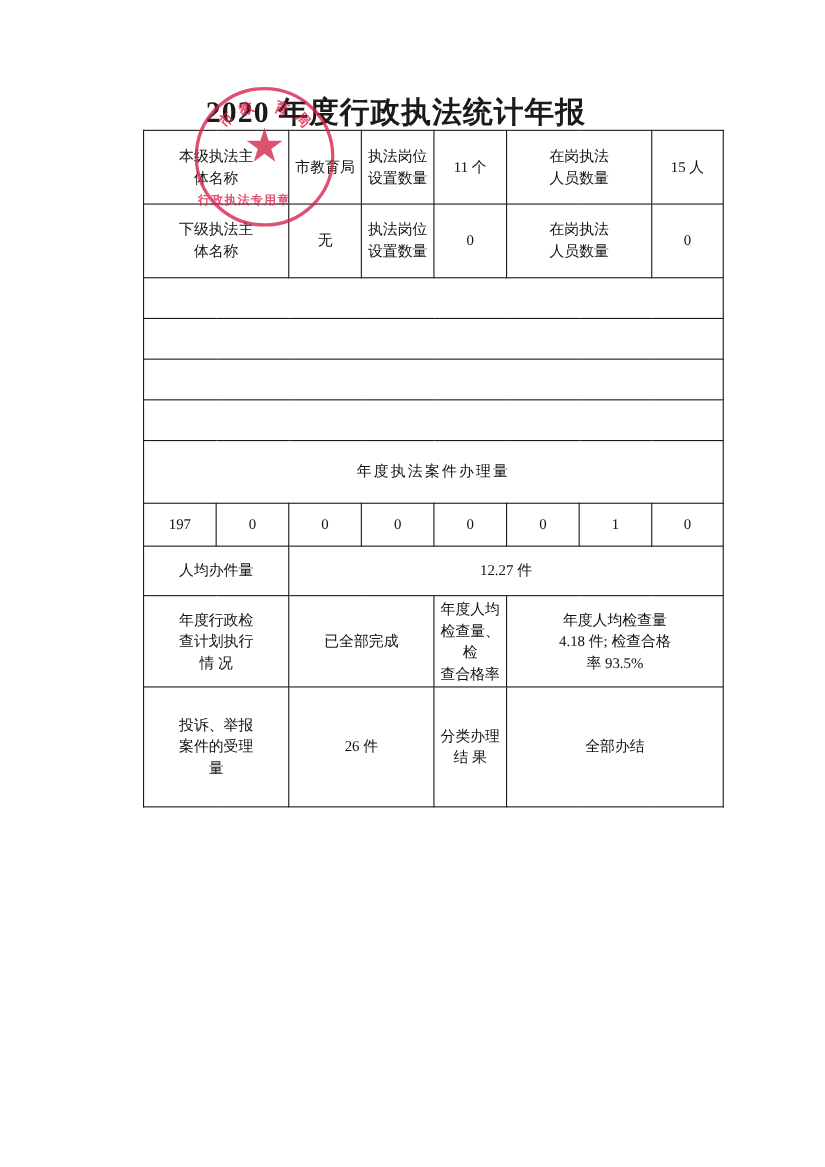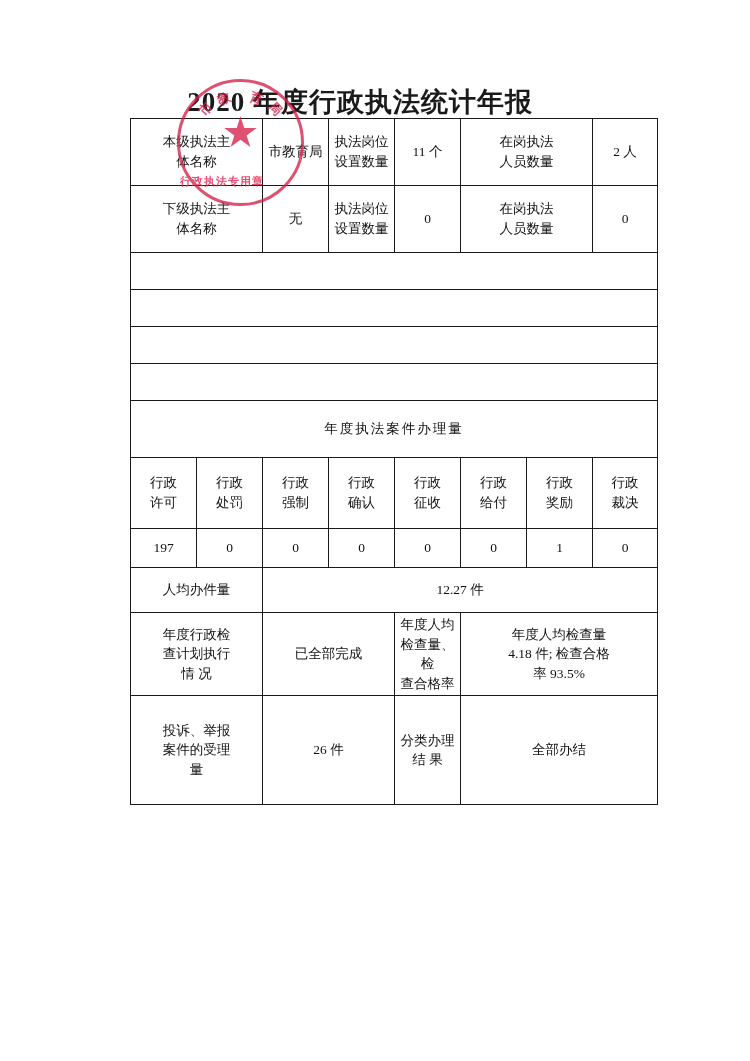--- a/index.html
+++ b/index.html
@@ -175,21 +175,21 @@
       <col style="width:65px">
     </colgroup>
     <tbody>
 
       <tr>
         <td class="lbl h-big" colspan="2">本级执法主<br>体名称</td>
         <td class="h-big">市教育局</td>
         <td class="h-big">执法岗位<br>设置数量</td>
         <td class="h-big">11 个</td>
         <td class="h-big" colspan="2">在岗执法<br>人员数量</td>
-        <td class="h-big">2 人</td>
+        <td class="h-big">15 人</td>
       </tr>
 
       <tr>
         <td class="lbl h-big" colspan="2">下级执法主<br>体名称</td>
         <td class="h-big">无</td>
         <td class="h-big">执法岗位<br>设置数量</td>
         <td class="h-big">0</td>
         <td class="h-big" colspan="2">在岗执法<br>人员数量</td>
         <td class="h-big">0</td>
       </tr>
@@ -204,30 +204,20 @@
         <td class="h-blank" colspan="8"></td>
       </tr>
       <tr>
         <td class="h-blank" colspan="8"></td>
       </tr>
 
       <tr>
         <td class="section-title" colspan="8">年度执法案件办理量</td>
       </tr>
 
-      <tr>
-        <td class="col-head">行政<br>许可</td>
-        <td class="col-head">行政<br>处罚</td>
-        <td class="col-head">行政<br>强制</td>
-        <td class="col-head">行政<br>确认</td>
-        <td class="col-head">行政<br>征收</td>
-        <td class="col-head">行政<br>给付</td>
-        <td class="col-head">行政<br>奖励</td>
-        <td class="col-head">行政<br>裁决</td>
-      </tr>
 
       <tr>
         <td class="num-row">197</td>
         <td class="num-row">0</td>
         <td class="num-row">0</td>
         <td class="num-row">0</td>
         <td class="num-row">0</td>
         <td class="num-row">0</td>
         <td class="num-row">1</td>
         <td class="num-row">0</td>

